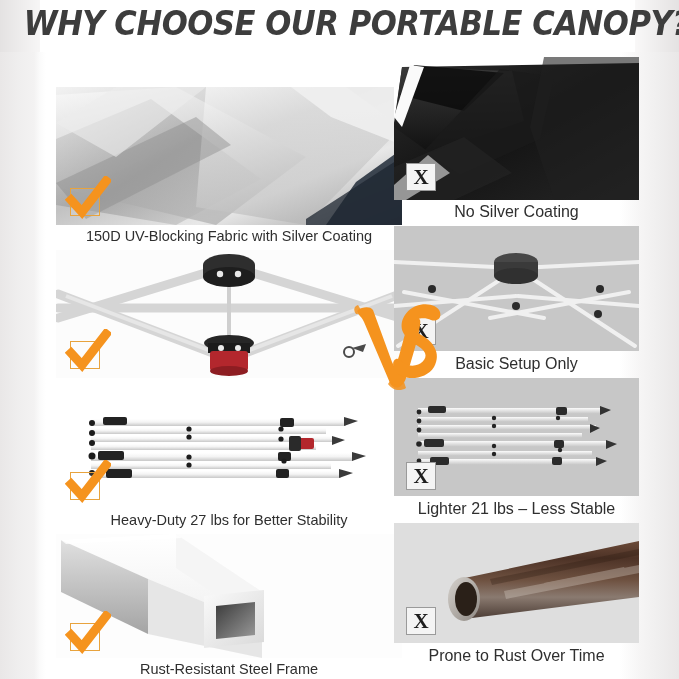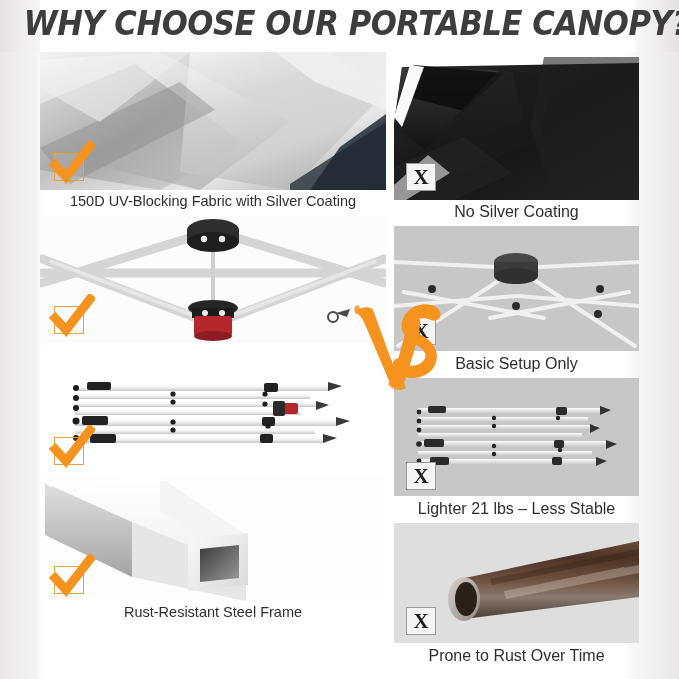--- a/index.html
+++ b/index.html
@@ -27,21 +27,21 @@
     font-weight:bold;font-style:italic;
     font-size:33px;letter-spacing:-0.5px;
     color:#3d3d3d;
     transform:scaleX(0.93);
     transform-origin:center top;
     white-space:nowrap;
   }
 
   
   .col{position:absolute;top:52px;}
-  .col-left{left:40px;width:346px;}
+  .col-left{left:56px;width:346px;margin-top:35px;}
   .col-right{left:394px;width:245px;}
 
   .row{position:relative;}
 
   .panel{
     position:relative;
     overflow:hidden;
     background:#ffffff;
   }
   .panel-gray{background:#c9c9c9;}
@@ -231,20 +231,21 @@
           </g>
           <rect x="243" y="57" width="15" height="11" rx="2" fill="#b3272d"></rect>
           <rect x="233" y="55" width="12" height="15" rx="2" fill="#2a2a2a"></rect>
         </svg>
         <div class="badge badge-check" style="left:14px;bottom:9px;">
           <svg class="tick" viewBox="0 0 46 46">
             <path d="M6 24 L17 36 L41 5" fill="none" stroke="#f5931e" stroke-width="9" stroke-linecap="square" stroke-linejoin="miter"></path>
           </svg>
         </div>
       </div>
+      <div class="caption">Heavy-Duty 27 lbs for Better Stability</div>
     </div>
 
     <div class="row" style="margin-top:3px;">
       <div class="panel" style="height:124px;background:#fdfdfd;">
         <svg width="346" height="124" viewBox="0 0 346 124">
           <rect x="0" y="0" width="346" height="124" fill="#fdfdfd"></rect>
           <defs>
             <linearGradient id="tt" x1="0" y1="0" x2="0" y2="1">
               <stop offset="0" stop-color="#ffffff"></stop>
                 <stop offset="1" stop-color="#f0f0f0"></stop>

